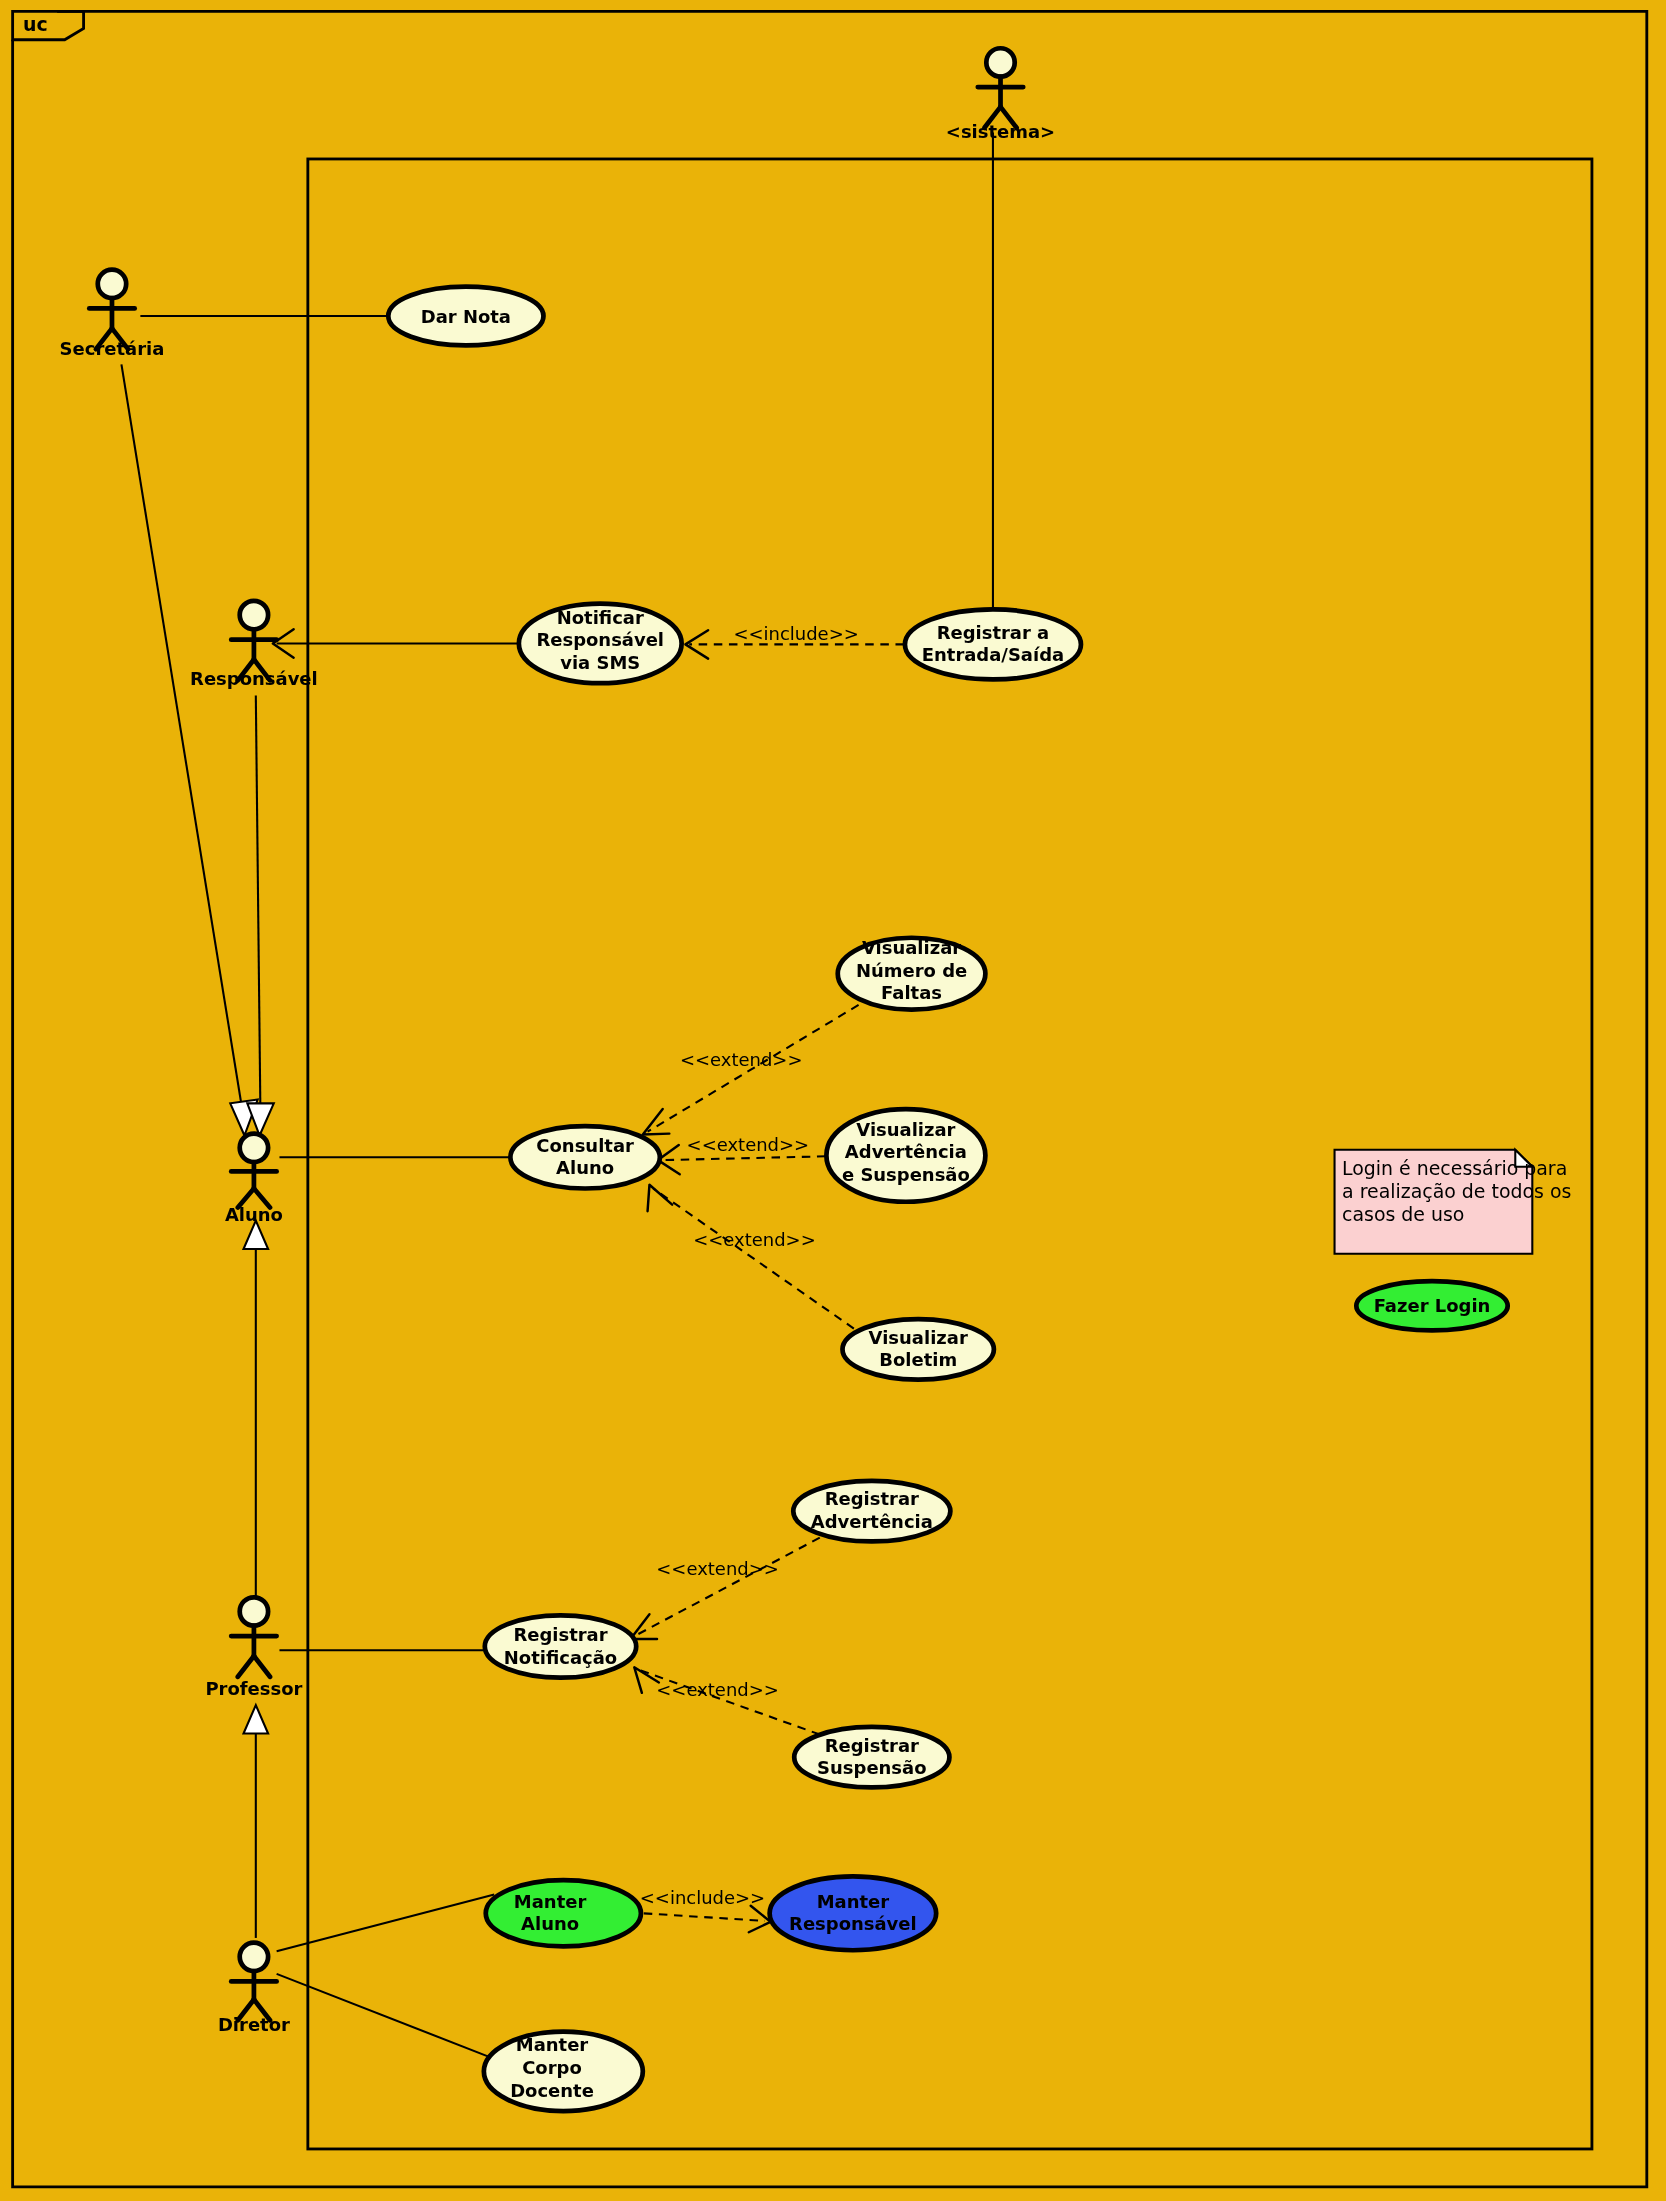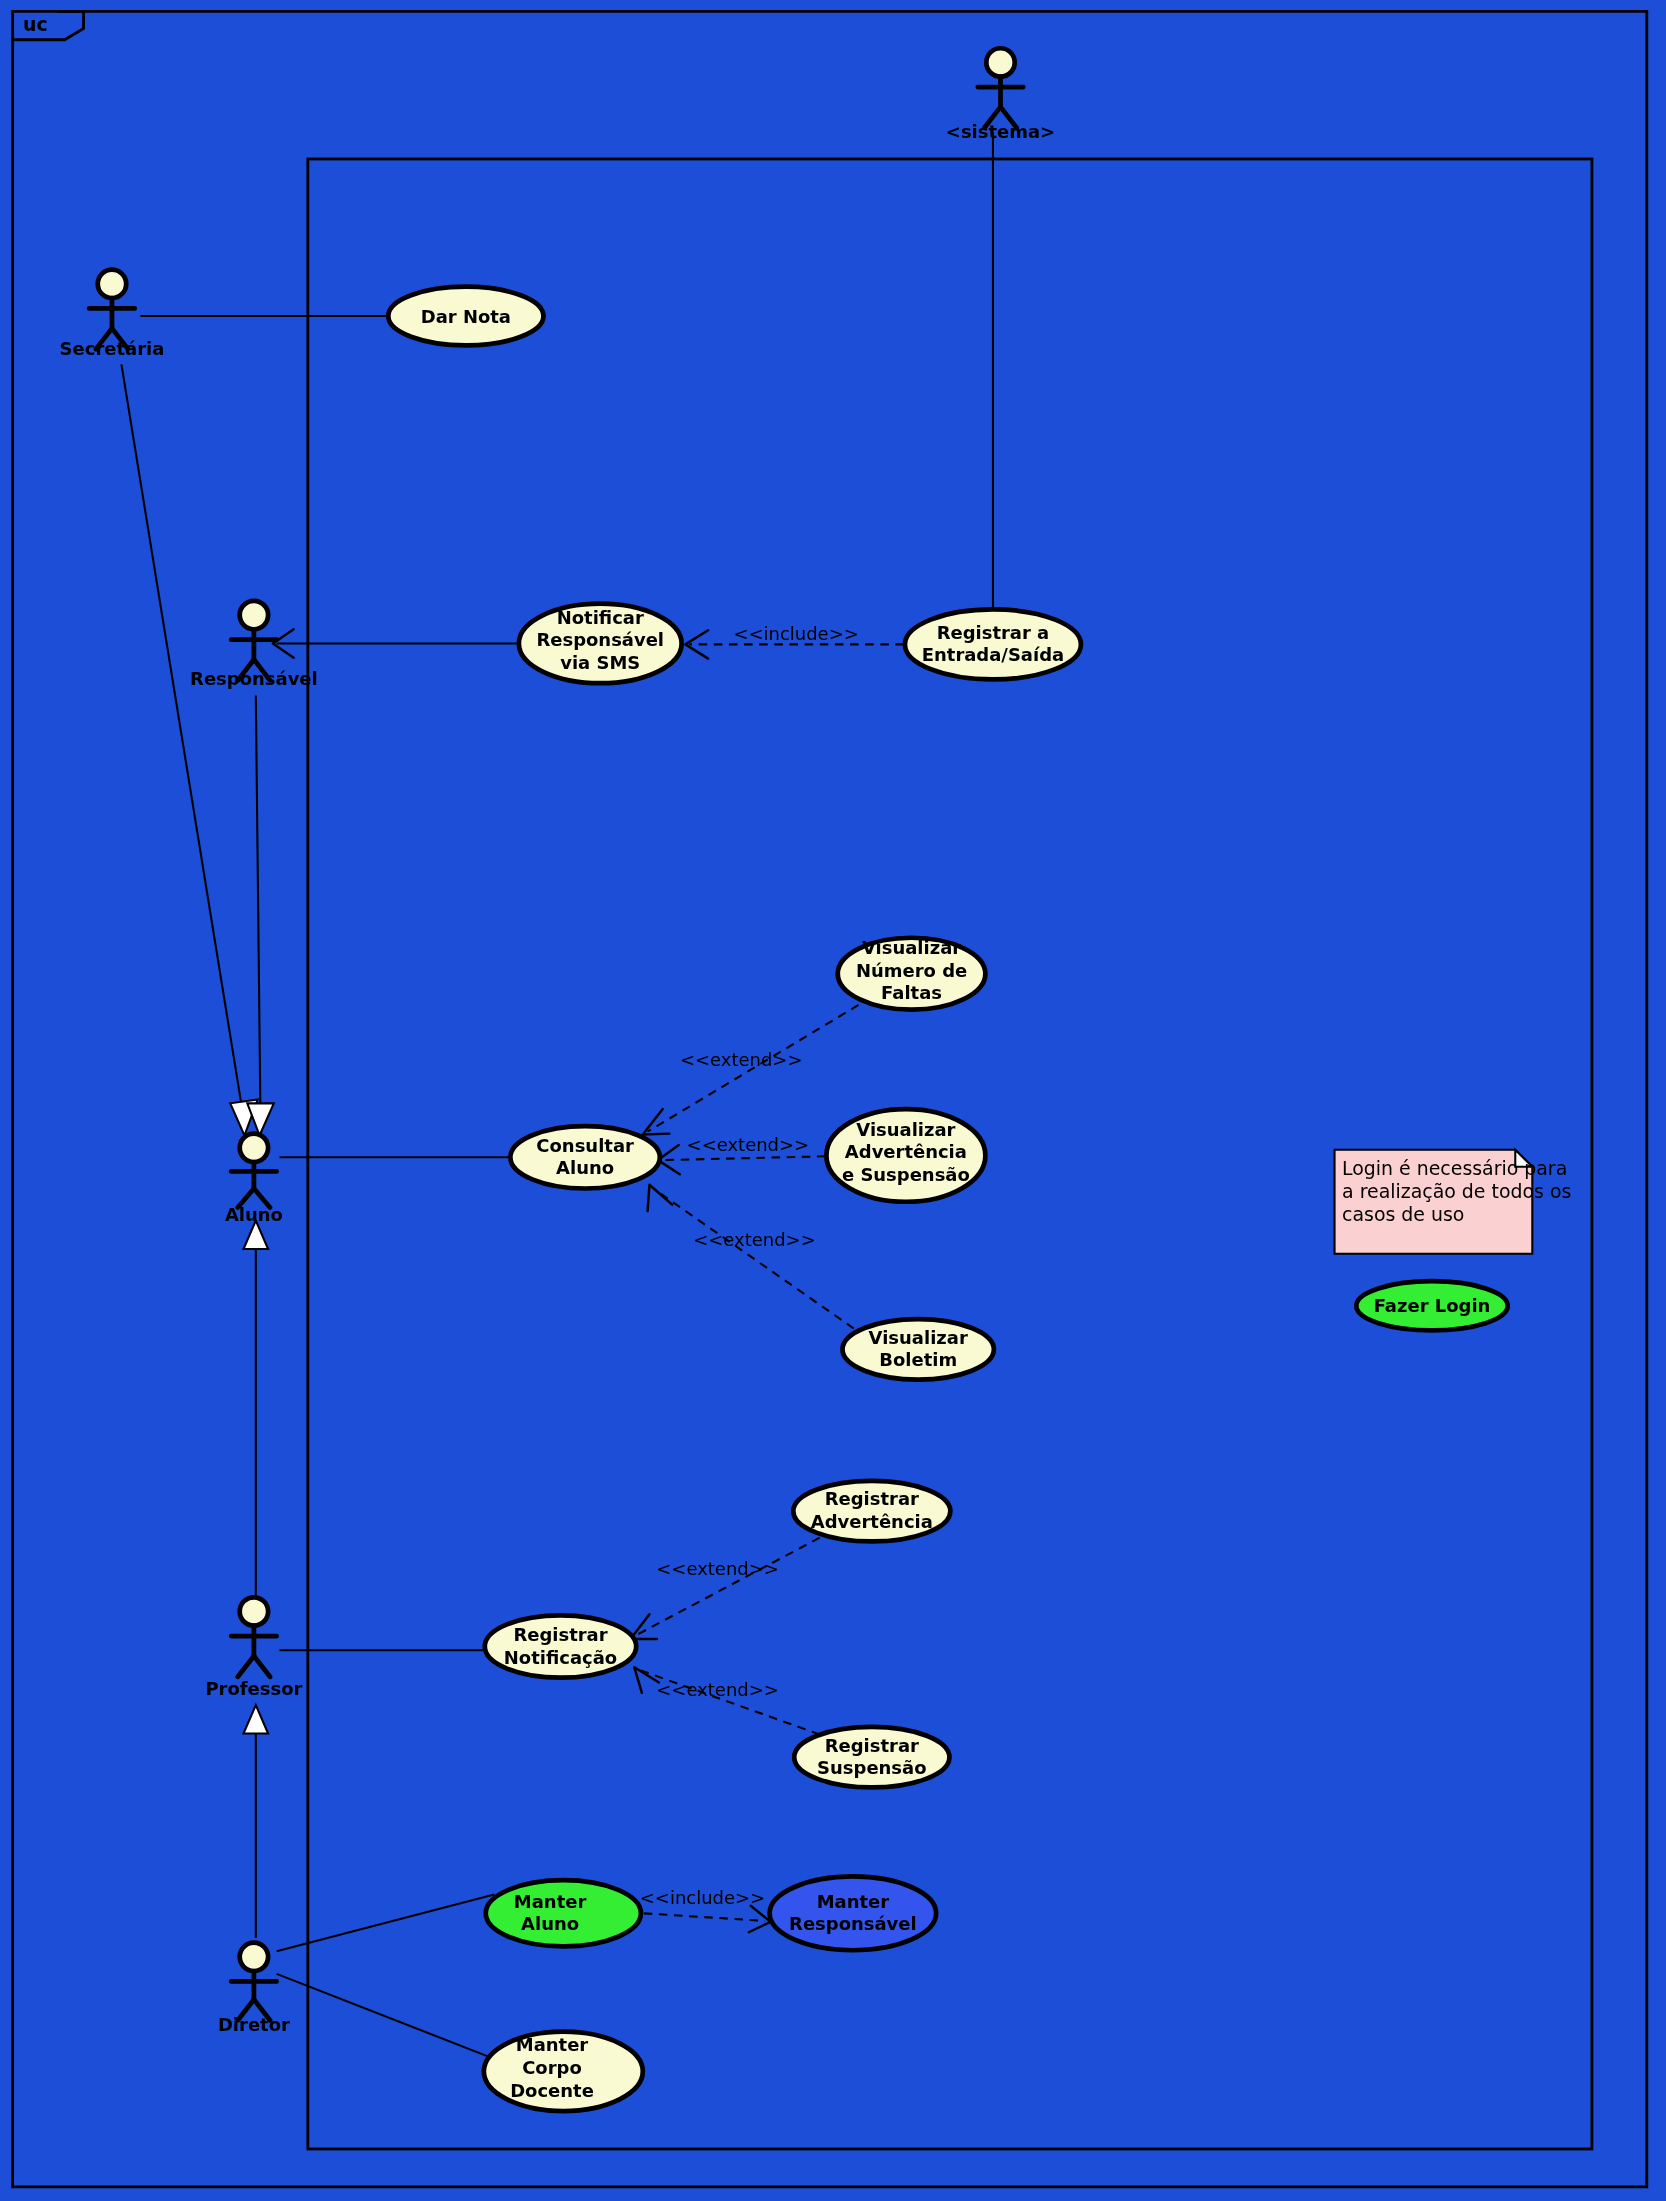--- a/index.html
+++ b/index.html
@@ -7,21 +7,21 @@
     padding: 0;
     background: #ffffff;
   }
   body {
     font-family: "DejaVu Sans", sans-serif;
   }
   #canvas {
     position: relative;
     width: 1667px;
     height: 2201px;
-    background: #1d4ed8;
+    background: #eab308;
     overflow: hidden;
   }
   svg#diagram {
     position: absolute;
     left: 0;
     top: 0;
     width: 1667px;
     height: 2201px;
   }
   .frame-line {

